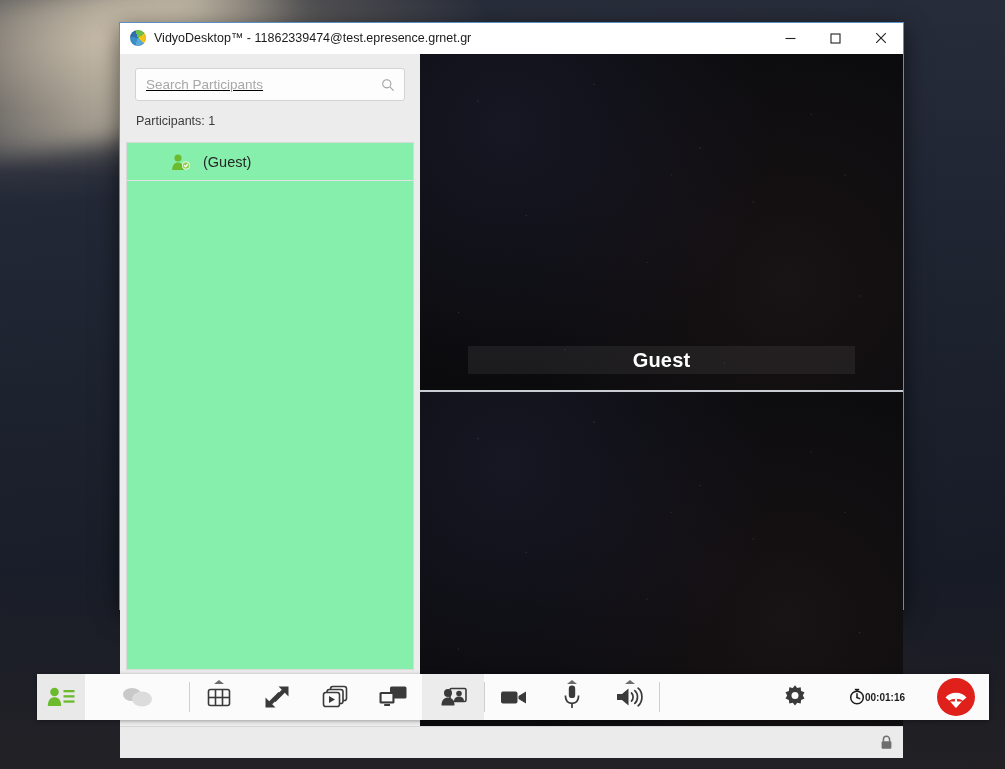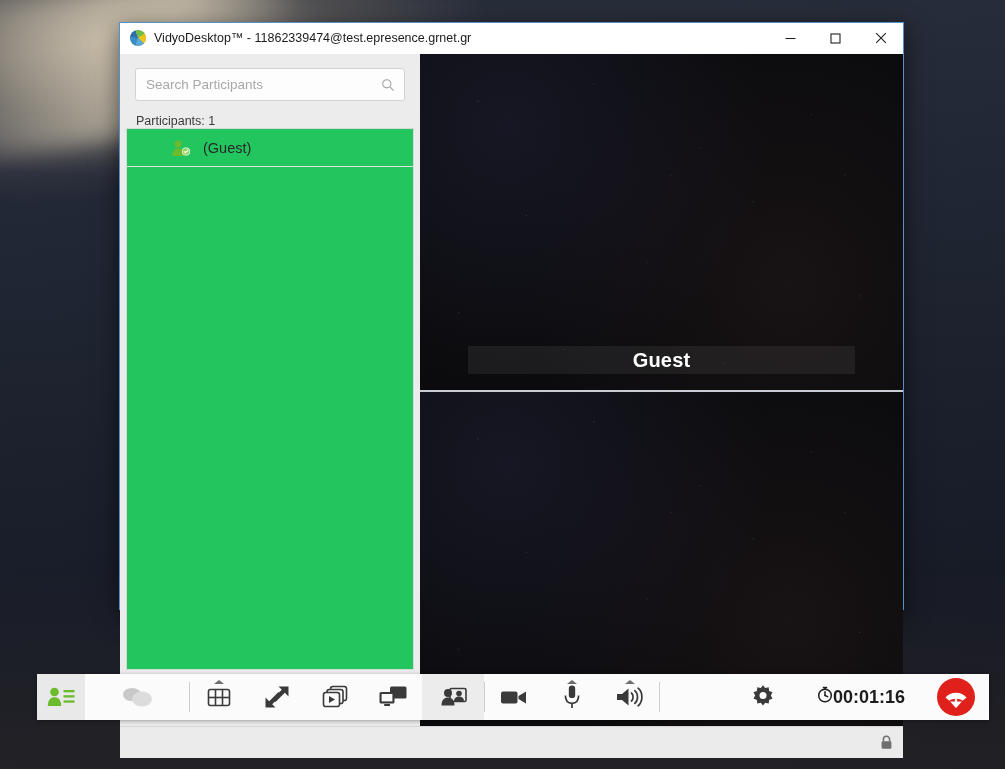--- a/index.html
+++ b/index.html
@@ -81,21 +81,21 @@
   }
 
   
   #participants-panel {
     width: 300px; flex: none;
     background: #ececec;
     display: flex; flex-direction: column;
     padding: 0;
     box-sizing: border-box;
   }
-  #search-wrap { padding: 14px 15px 0 15px; }
+  #search-wrap { padding: 14px 15px 0 15px; text-decoration: underline; }
   #search-box {
     position: relative;
     height: 31px;
     background: #fdfdfd;
     border: 1px solid #d3d3d3;
     border-radius: 3px;
     display: flex; align-items: center;
   }
   #search-input {
     border: 0; outline: 0; background: transparent;
@@ -105,25 +105,25 @@
     width: 100%; height: 100%;
     box-sizing: border-box;
   }
   #search-input::placeholder { color: #a8a8a8; }
   #search-icon {
     position: absolute; right: 9px; top: 50%; transform: translateY(-50%);
     width: 14px; height: 14px; color: #a0a0a0;
   }
   #participants-count {
     font-size: 12.5px; color: #3b3b3b;
-    padding: 13px 0 0 16px;
+    padding: 13px 0 14px 16px;
   }
   #participants-list {
     margin: 0 6px 0 6px;
-    background: #22c55e;
+    background: #86efac;
     border: 1px solid #d8d8d8;
     border-bottom: 1px solid #d8d8d8;
     flex: 1;
     overflow: hidden;
   }
   .participant-row {
     height: 37px;
     display: flex; align-items: center;
     border-bottom: 1px solid #e2e2e2;
     padding-left: 44px;
@@ -252,21 +252,21 @@
     width: 0; height: 0;
     border-left: 5px solid transparent;
     border-right: 5px solid transparent;
     border-bottom: 4px solid #6d6d6d;
   }
   .tool.muted-icon { color: #c9c9c9; }
   .tool.green-icon { color: #6cba2e; }
 
   #timer {
     display: flex; align-items: center; 
-    color: #1c1c1c; font-size: 18px; font-weight: bold;
+    color: #1c1c1c; font-size: 10px; font-weight: bold;
     padding: 0 18px;
     text-align: right;
   }
   #hangup-button {
     width: 38px; height: 38px; border-radius: 50%;
     background: #e0201b;
     display: flex; align-items: center; justify-content: center;
     color: #ffffff;
     margin: 0 14px;
   }

